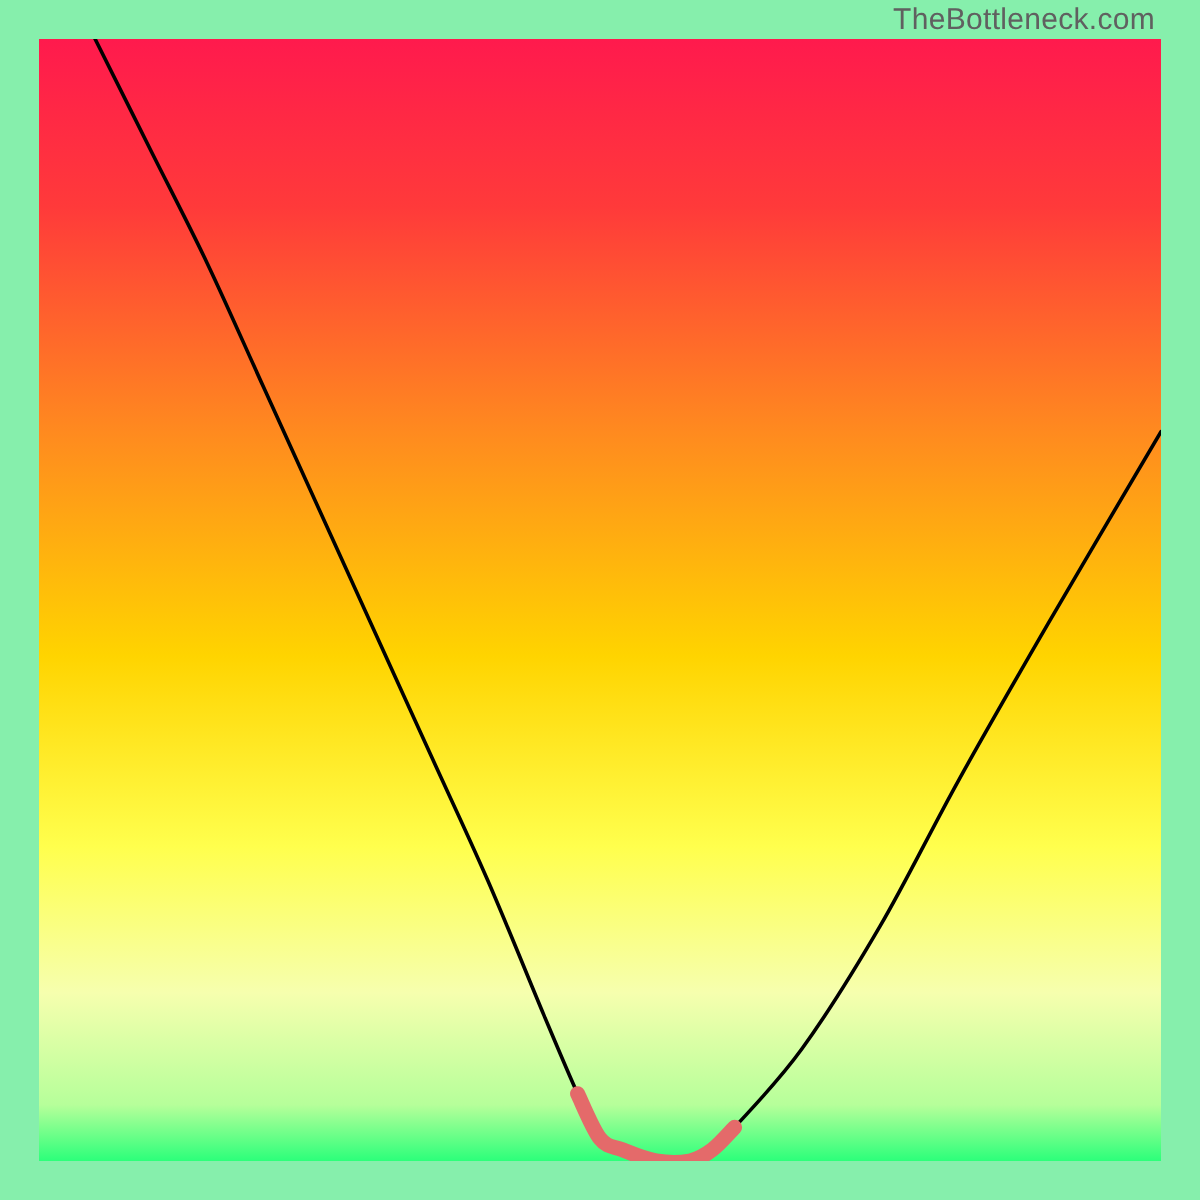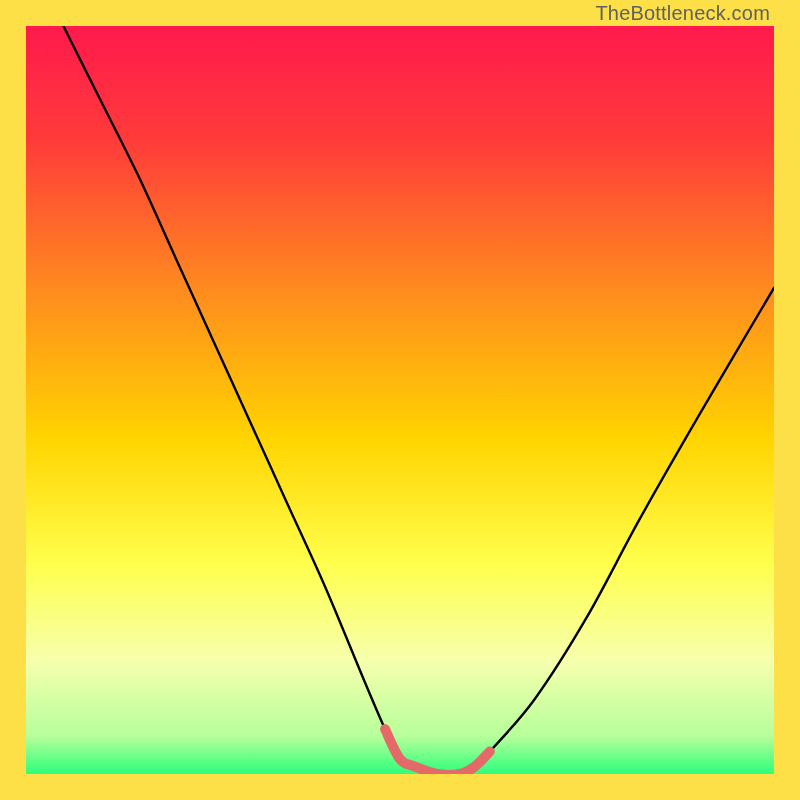--- a/index.html
+++ b/index.html
@@ -1,21 +1,21 @@
 <!DOCTYPE html>
 <html><head>
 <meta charset="utf-8">
 <style>
   * { margin: 0; padding: 0; box-sizing: border-box; }
   html, body { width: 800px; height: 800px; background: #000; overflow: hidden; }
   .frame {
     position: relative;
     width: 800px;
     height: 800px;
-    background: #fde047;
+    background: #86efac;
   }
   .plot-area {
     position: absolute;
     left: 26px;
     top: 26px;
     width: 748px;
     height: 748px;
   }
   .attribution {
     position: absolute;

